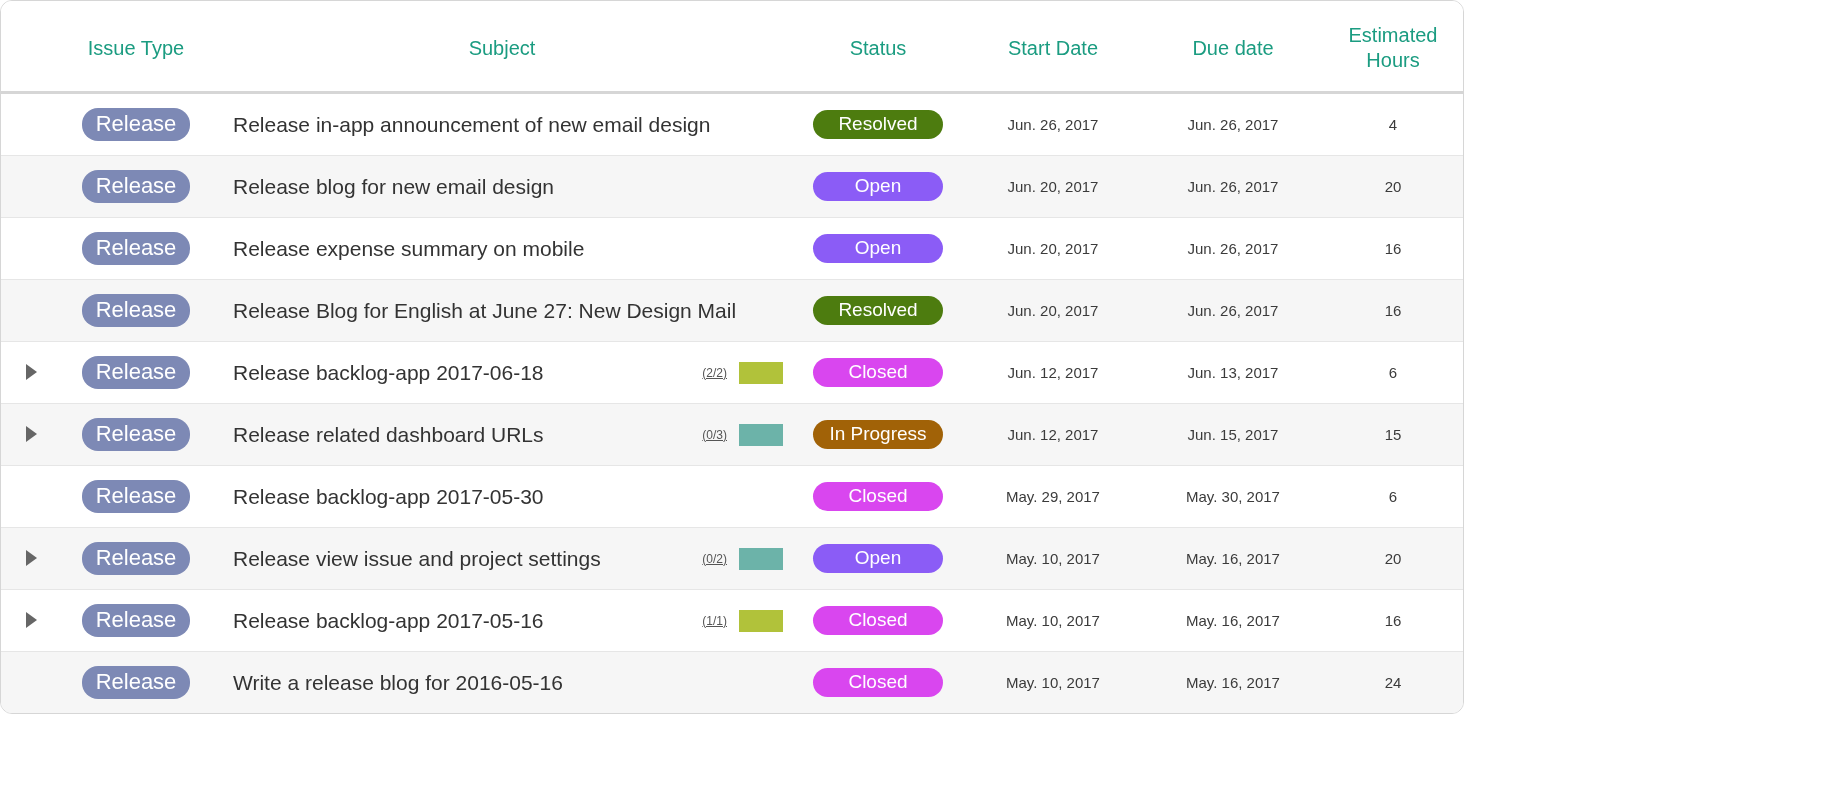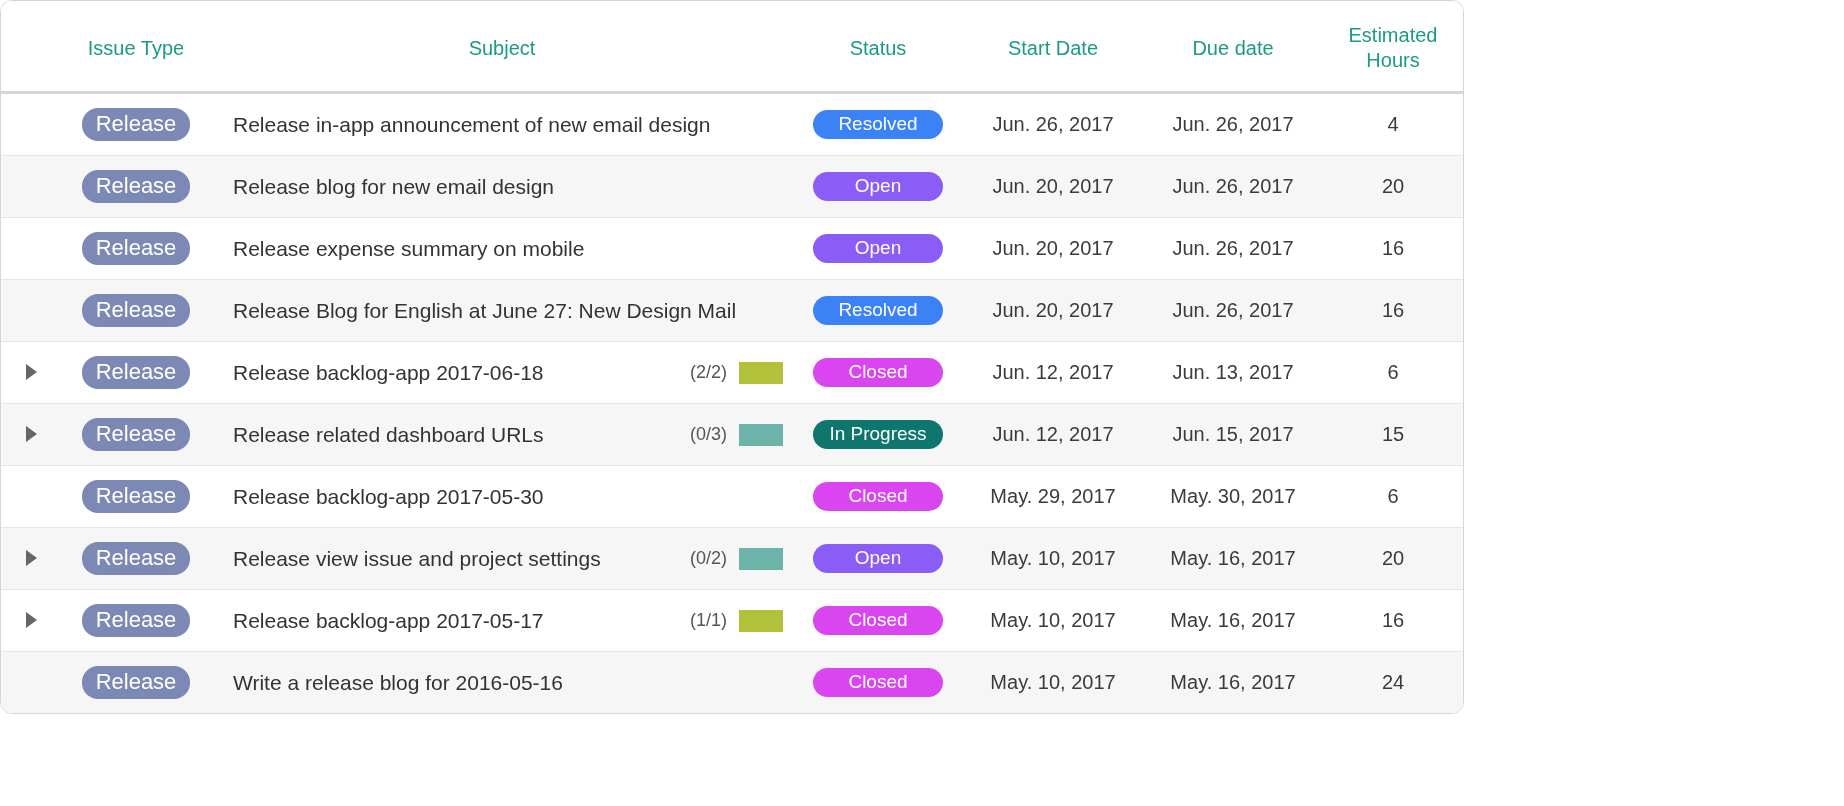--- a/index.html
+++ b/index.html
@@ -77,48 +77,49 @@
     display: flex;
     align-items: center;
     gap: 12px;
     margin-left: 12px;
   }
   .subject-text {
     flex: 1;
     text-align: left;
   }
   .subtask-count {
-    font-size: 18px;
+    font-size: 12px;
     color: #555;
+    text-decoration: underline;
   }
   .subtask-bar {
     width: 44px;
     height: 22px;
     display: inline-block;
   }
   .bar-closed { background: #b1c23a; }
   .bar-open   { background: #6cb3a9; }
 
   .status-pill {
     display: inline-block;
     min-width: 130px;
     padding: 3px 14px 4px;
     border-radius: 18px;
     color: #fff;
     font-size: 19px;
     text-align: center;
   }
-  .status-resolved   { background: #3b82f6; }
+  .status-resolved   { background: #4d7c0f; }
   .status-open       { background: #8b5cf6; }
   .status-closed     { background: #d946ef; }
-  .status-inprogress { background: #0f766e; }
+  .status-inprogress { background: #a16207; }
 
   .date-cell, .hours-cell {
     color: #3b3b3b;
-    font-size: 20px;
+    font-size: 15px;
   }
 </style>
 </head>
 <body>
 
 <div class="wrap">
 <table>
   <thead>
     <tr>
       <th class="col-expand"></th>
@@ -240,21 +241,21 @@
           <td class="col-status"><span class="status-pill status-open">Open</span></td>
           <td class="col-start date-cell">May. 10, 2017</td>
           <td class="col-due date-cell">May. 16, 2017</td>
           <td class="col-est hours-cell">20</td>
         </tr>
         <tr>
           <td class="col-expand"><span class="expand-toggle"></span></td>
           <td class="col-type"><span class="type-pill">Release</span></td>
           <td class="col-subject">
             <div class="subject-cell">
-              <span class="subject-text">Release backlog-app 2017-05-17</span>
+              <span class="subject-text">Release backlog-app 2017-05-16</span>
               <span class="subtask-count">(1/1)</span>
               <span class="subtask-bar bar-closed"></span>
             </div>
           </td>
           <td class="col-status"><span class="status-pill status-closed">Closed</span></td>
           <td class="col-start date-cell">May. 10, 2017</td>
           <td class="col-due date-cell">May. 16, 2017</td>
           <td class="col-est hours-cell">16</td>
         </tr>
         <tr>

